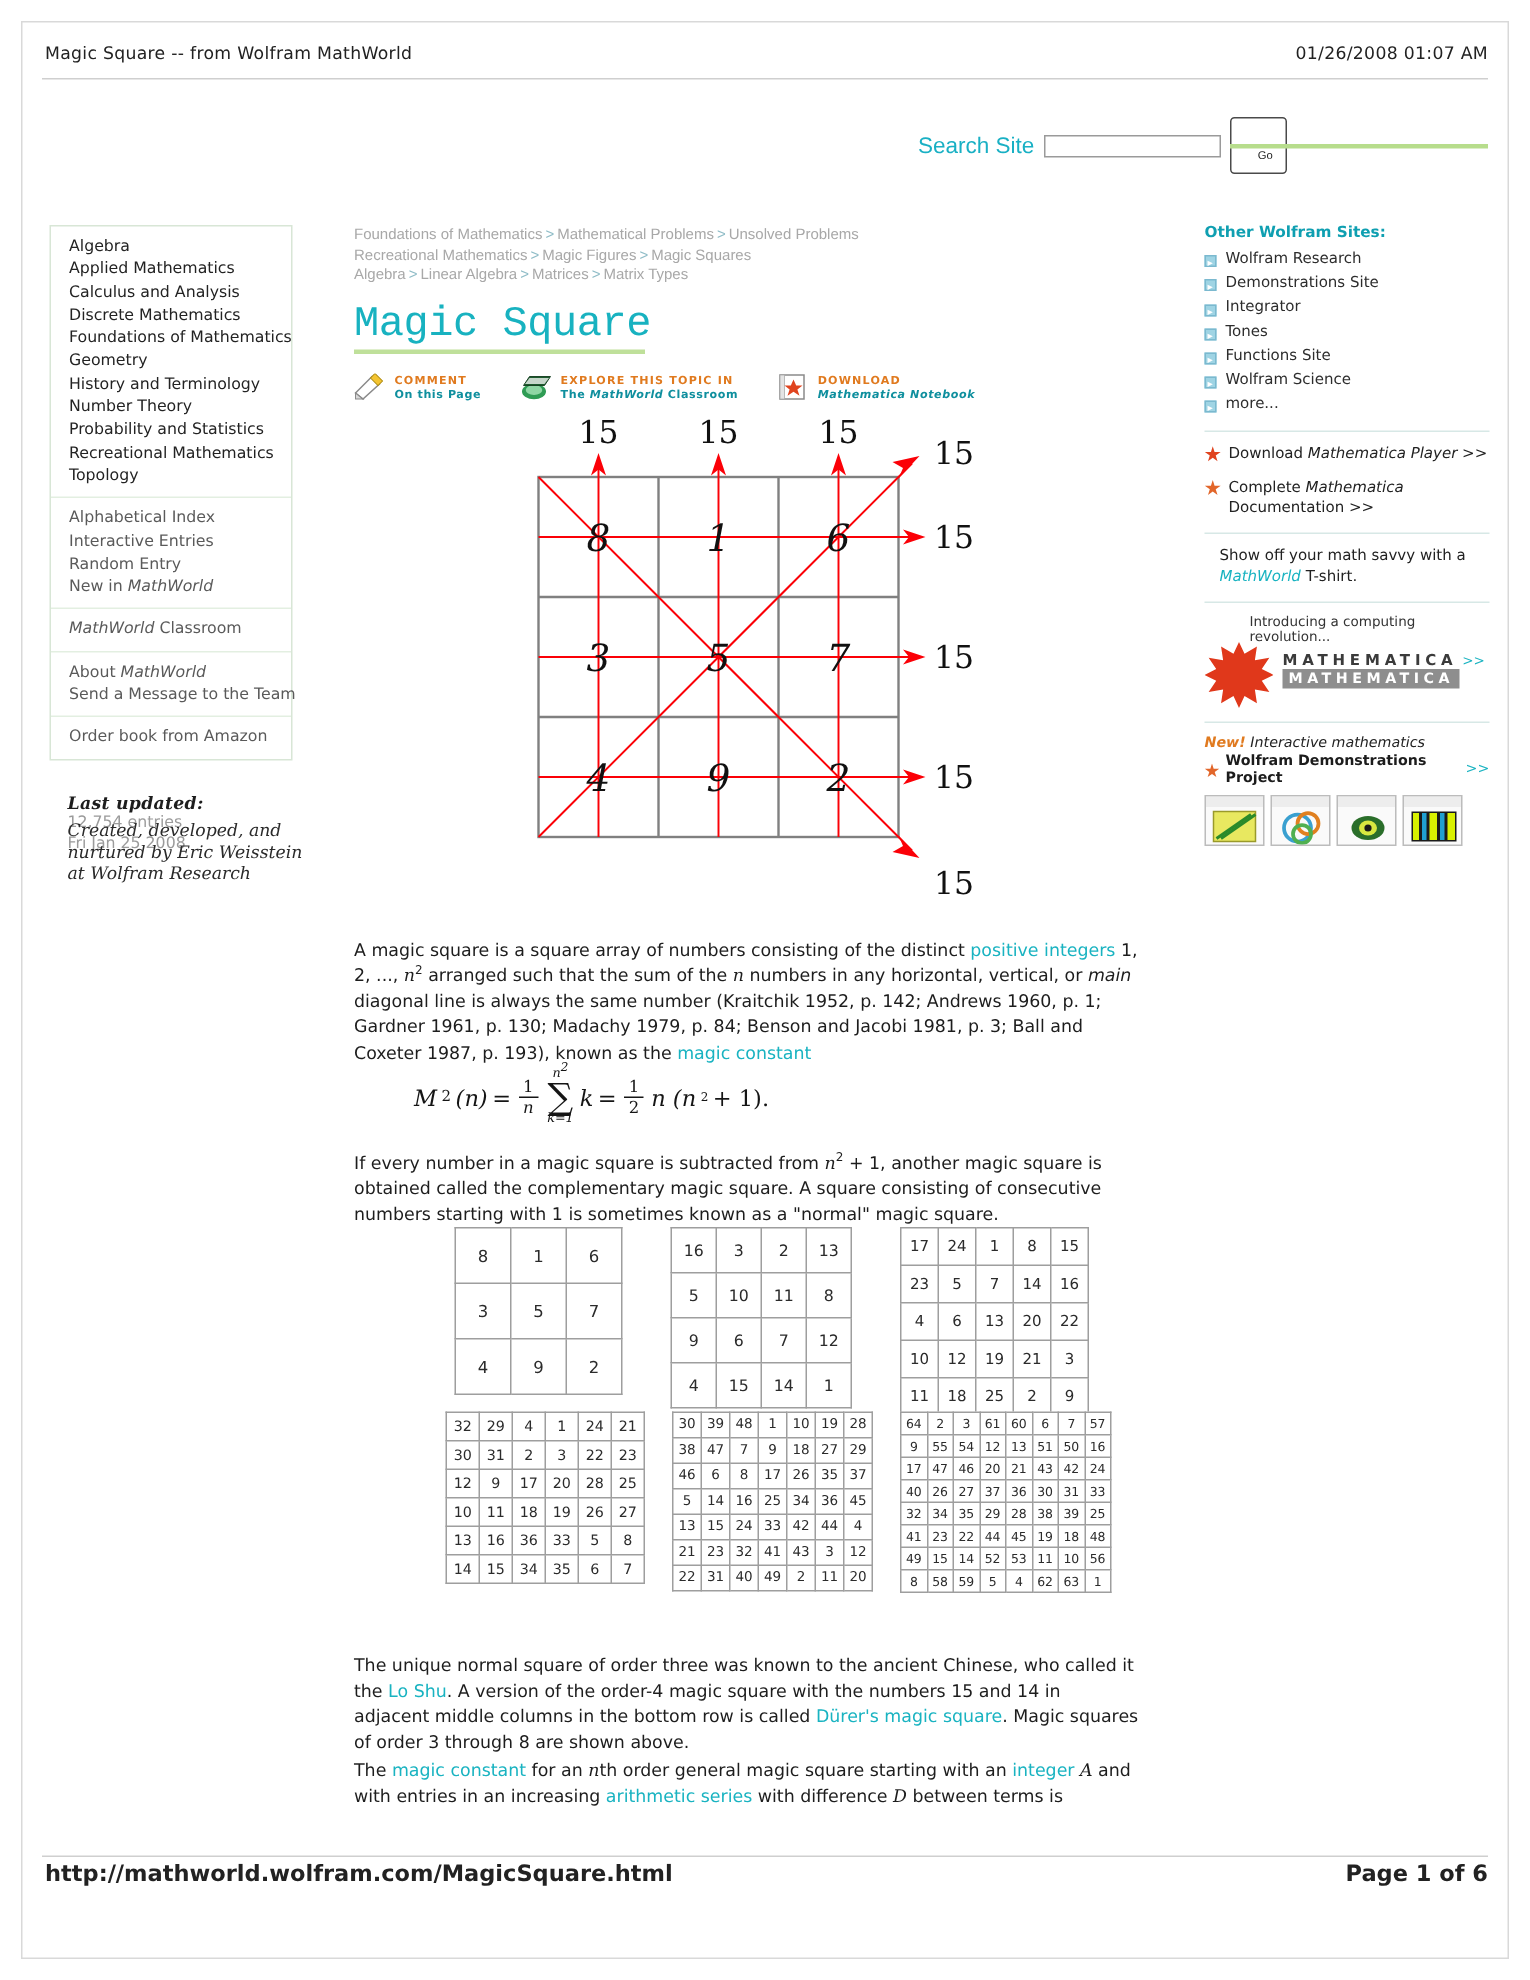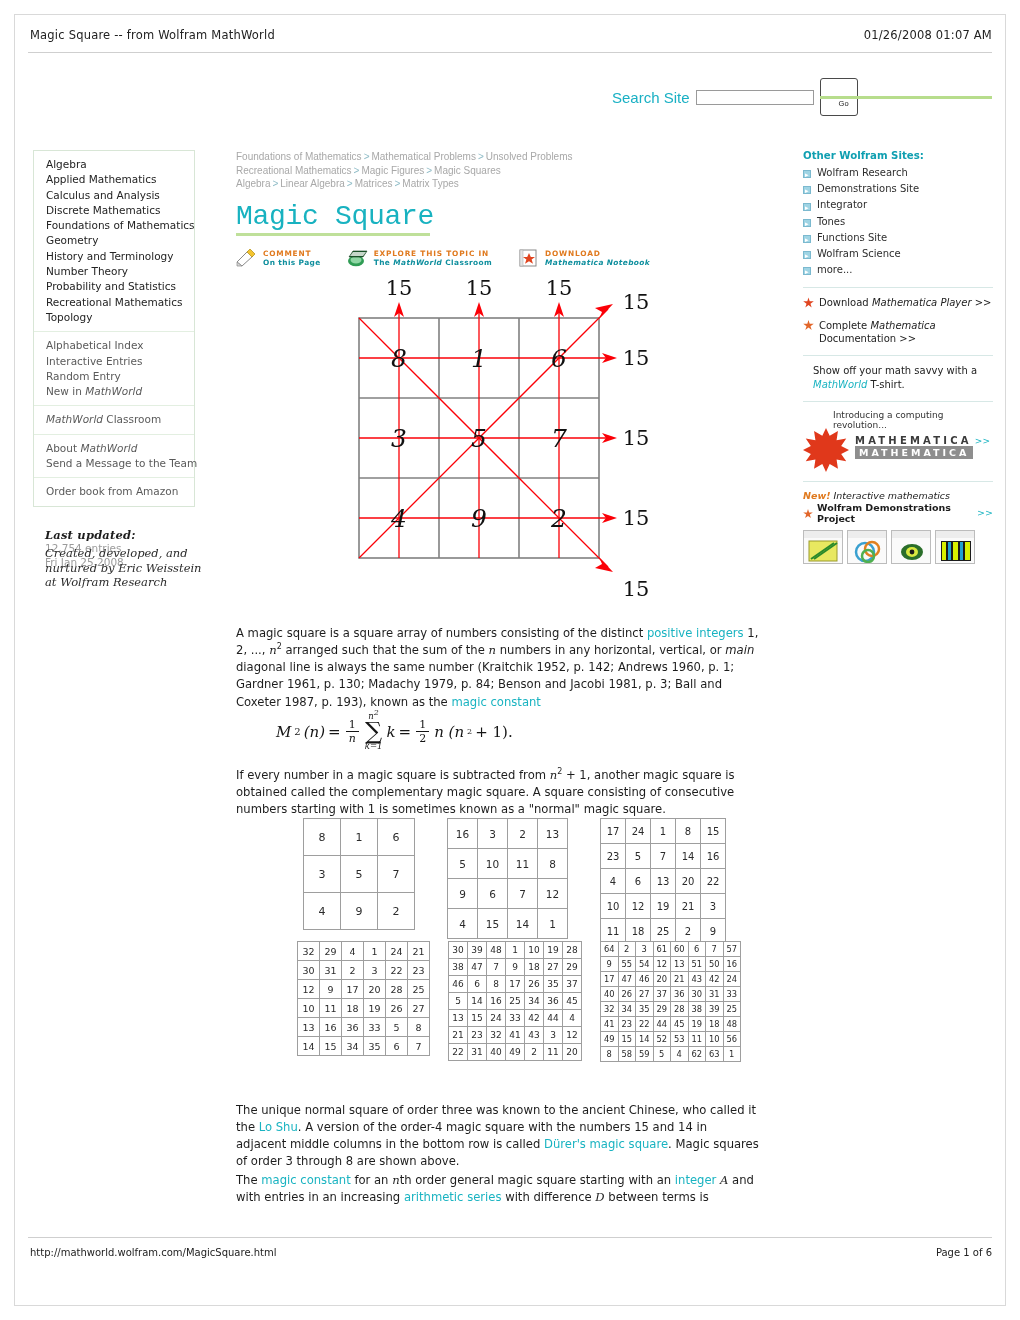--- a/index.html
+++ b/index.html
@@ -22,21 +22,21 @@
     display: flex; justify-content: space-between; align-items: baseline;
     font-size: 11.5px; color: #222; letter-spacing: .2px;
   }
   .hdr-rule {
     position: absolute; left: 28px; right: 28px; top: 52px;
     border-top: 1px solid #cfcfcf;
   }
   .print-footer {
     position: absolute; left: 30px; right: 28px; bottom: 62px;
     display: flex; justify-content: space-between; align-items: flex-end;
-    font-size: 10px; color: #222;
+    font-size: 15px; color: #222; font-weight: bold;
   }
   .ftr-rule {
     position: absolute; left: 28px; right: 28px; bottom: 82px;
     border-top: 1px solid #cfcfcf;
   }
   .page-frame {
     position: absolute; left: 14px; top: 14px; width: 992px; height: 1292px;
     border: 1px solid #d9d9d9;
     pointer-events: none;
   }

